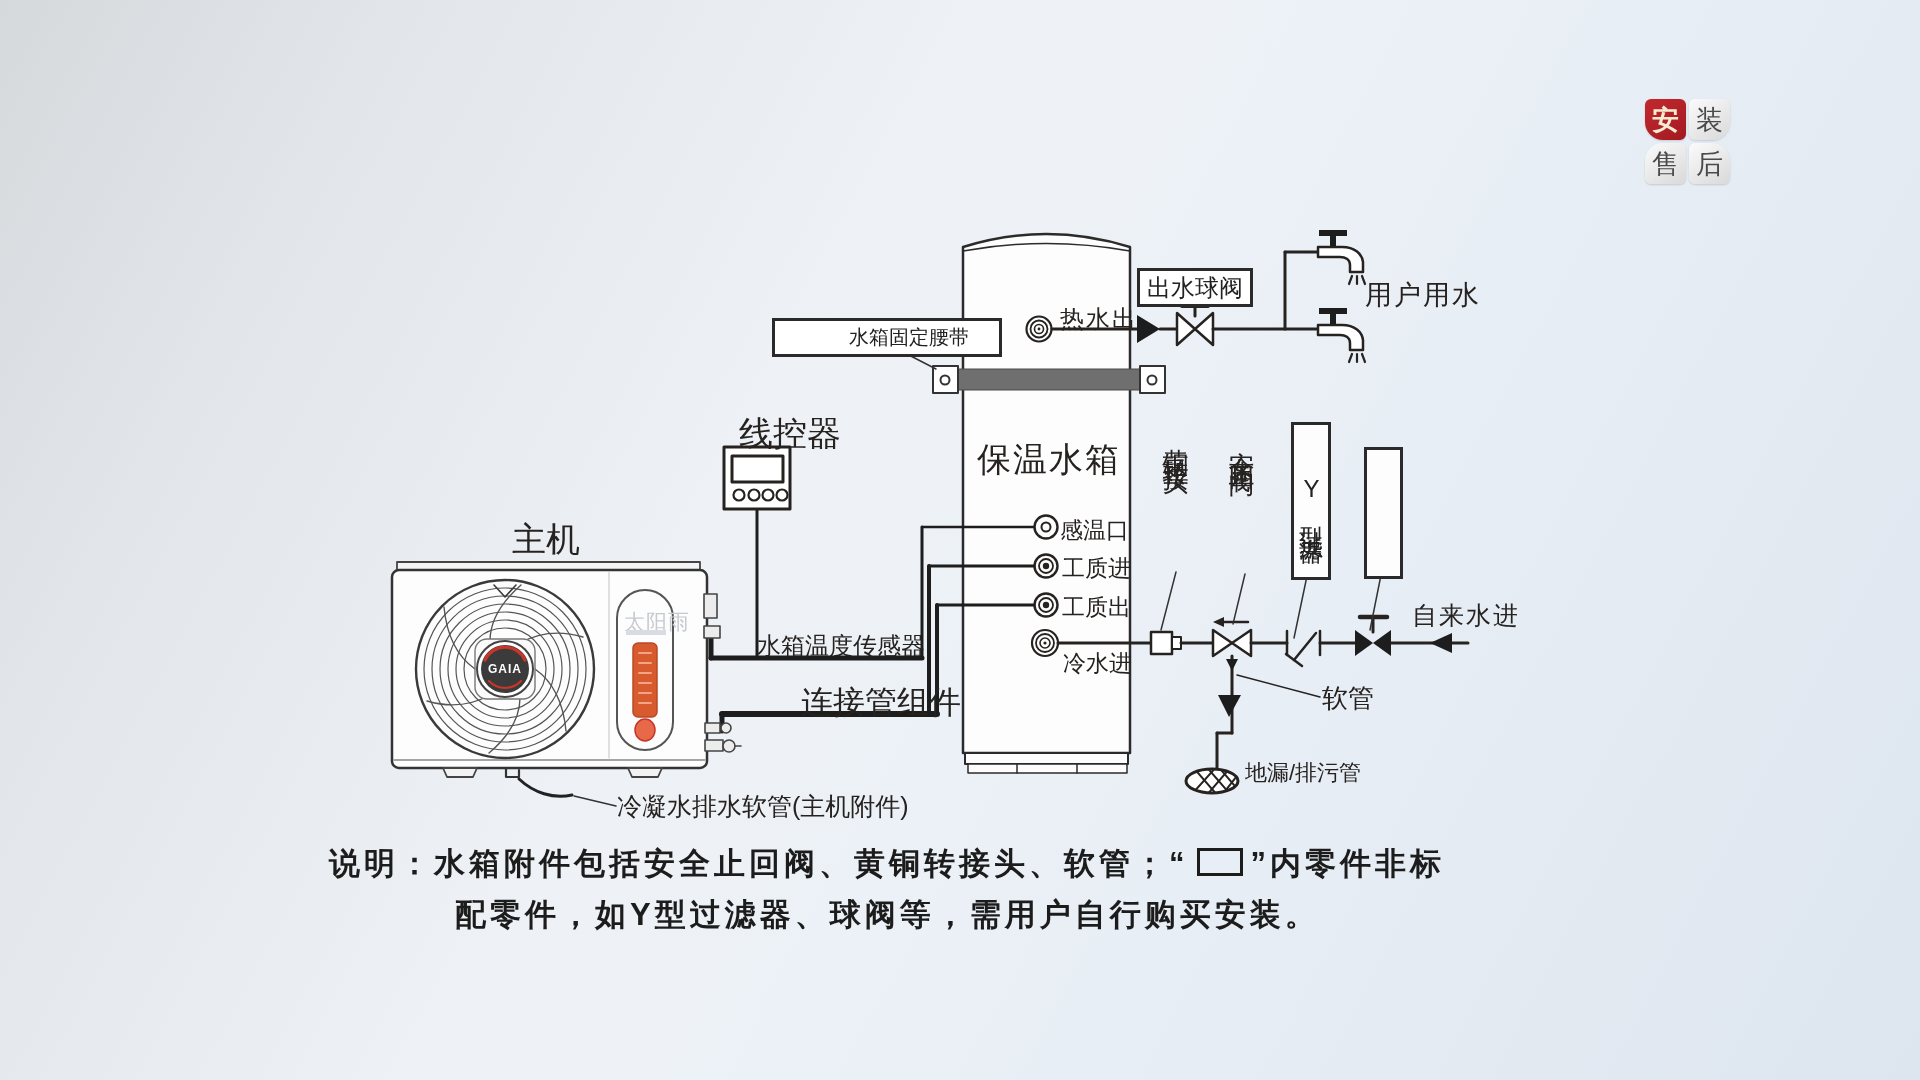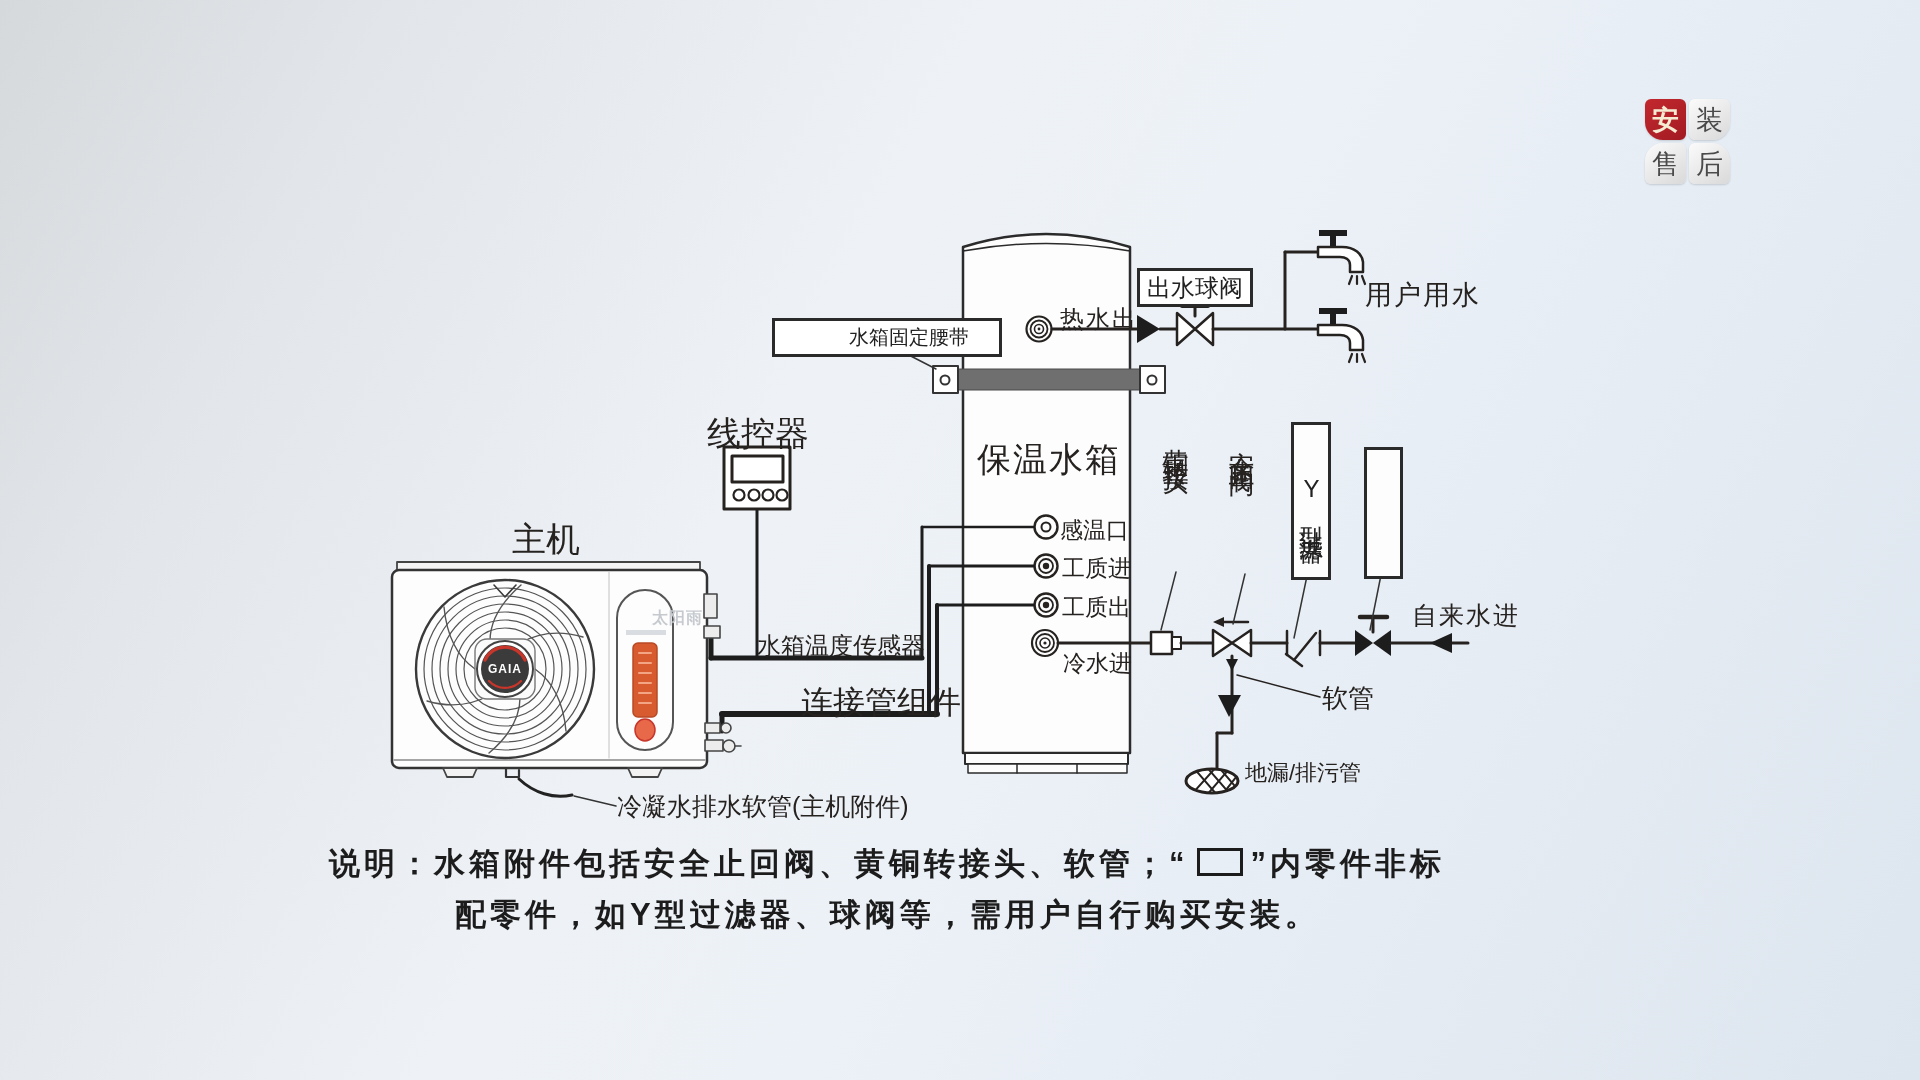--- a/index.html
+++ b/index.html
@@ -277,21 +277,21 @@
 
       <g>
         <path d="M506,768 v9 h13 v-7" fill="none" stroke="#333" stroke-width="2.2"></path>
         <path d="M519,779 C534,793 553,799 572,795" fill="none" stroke="#222" stroke-width="3"></path>
         <line x1="574" y1="796" x2="616" y2="806" stroke="#333" stroke-width="1.5"></line>
       </g>
     </g>
   </svg>
 
   <div class="lbl" style="left:512px;top:517px;font-size:34px;">主机</div>
-  <div class="lbl" style="left:707px;top:411px;font-size:34px;">线控器</div>
+  <div class="lbl" style="left:739px;top:411px;font-size:34px;">线控器</div>
   <div class="lbl" style="left:977px;top:437px;font-size:34px;letter-spacing:2px;">保温水箱</div>
   <div class="lbl" style="left:1060px;top:303px;font-size:24px;letter-spacing:2px;">热水出</div>
   <div class="lbl" style="left:1365px;top:277px;font-size:27px;letter-spacing:2px;">用户用水</div>
   <div class="lbl" style="left:1412px;top:599px;font-size:25px;letter-spacing:2px;">自来水进</div>
   <div class="lbl" style="left:1322px;top:681px;font-size:26px;">软管</div>
   <div class="lbl" style="left:1245px;top:758px;font-size:22px;">地漏/排污管</div>
   <div class="lbl" style="left:757px;top:630px;font-size:24px;">水箱温度传感器</div>
   <div class="lbl" style="left:777px;top:681px;font-size:32px;margin-left:24px;">连接管组件</div>
   <div class="lbl" style="left:617px;top:790px;font-size:25px;">冷凝水排水软管(主机附件)</div>
 
@@ -303,21 +303,21 @@
   <div class="boxlbl" style="left:772px;top:318px;width:180px;height:33px;font-size:20px;padding-left:44px;">水箱固定腰带</div>
   <div class="boxlbl" style="left:1137px;top:268px;width:110px;height:33px;font-size:24px;">出水球阀</div>
 
   <div class="lbl vtext" style="left:1163px;top:428px;font-size:26px;">黄铜转接头</div>
   <div class="lbl vtext" style="left:1229px;top:430px;font-size:26px;">安全止回阀</div>
   <div class="vbox" style="left:1291px;top:422px;width:34px;height:152px;">
     <span class="vtext" style="font-size:24px;font-weight:500;color:#222;">Y型过滤器</span>
   </div>
   <div class="vbox" style="left:1364px;top:447px;width:33px;height:126px;"></div>
 
-  <div class="lbl" style="left:624px;top:608px;font-size:16px;color:#c6cacf;font-weight:700;letter-spacing:1px;margin-left:28px;">太阳雨</div>
+  <div class="lbl" style="left:624px;top:608px;font-size:21px;color:#c6cacf;font-weight:400;letter-spacing:1px;">太阳雨</div>
   <div class="abs" style="left:626px;top:630px;width:40px;height:5px;background:#d9dde1;"></div>
   <div class="lbl" style="left:505px;top:669px;transform:translate(-50%,-50%);font-size:12px;font-weight:700;color:#fff;letter-spacing:1px;z-index:3;">GAIA</div>
 
   <div class="note" style="left:455px;top:894px;">配零件，如Y型过滤器、球阀等，需用户自行购买安装。</div>
   <div class="note" style="left:329px;top:843px;">
     <span>说明：水箱附件包括安全止回阀、黄铜转接头、软管；“</span><span class="sym-box"></span><span>”内零件非标</span>
   </div>
 
 </div>
 

